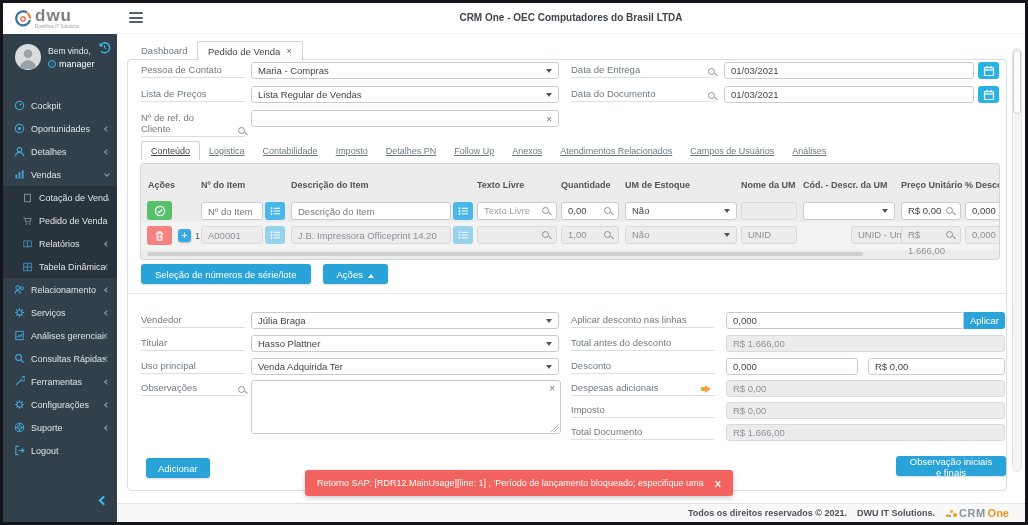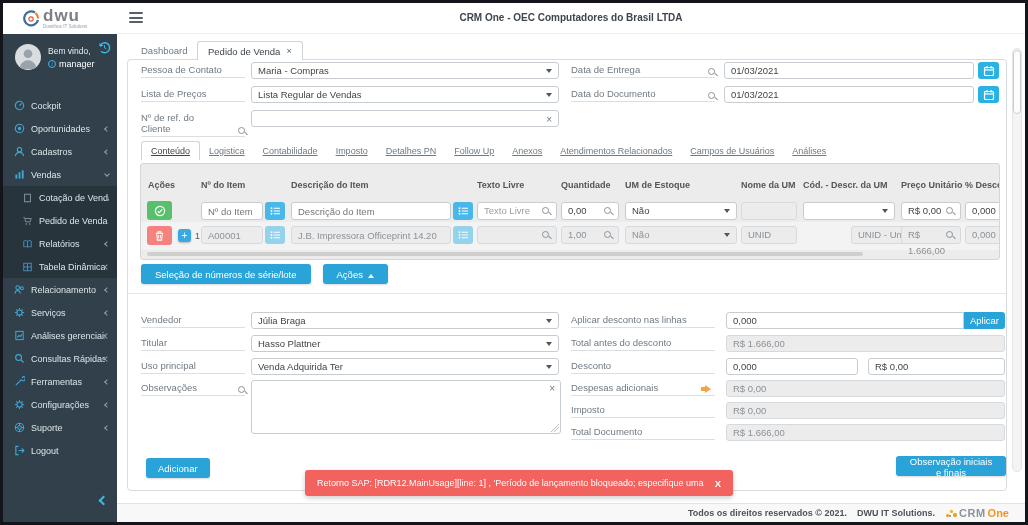--- a/index.html
+++ b/index.html
@@ -1,20 +1,20 @@
 <!DOCTYPE html>
 <html><head>
 <meta charset="utf-8">
 <style>
   * { margin:0; padding:0; box-sizing:border-box; }
   html,body { width:1028px; height:525px; font-family:"Liberation Sans","DejaVu Sans",sans-serif; }
   .app { position:relative; width:1028px; height:525px; border:3px solid #14141b; background:#fff; overflow:hidden; }
 
   
-  .logo-box { position:absolute; left:0; top:0; width:114px; height:31px; background:#fff; display:flex; align-items:center; padding-left:18px; z-index:5; }
+  .logo-box { position:absolute; left:0; top:0; width:114px; height:31px; background:#fff; display:flex; align-items:center; padding-left:10px; z-index:5; }
   .logo-text { display:flex; flex-direction:column; line-height:1; margin-left:2px; }
   .logo-brand { font-size:17px; font-weight:bold; color:#7c7f83; letter-spacing:1px; }
   .logo-tag { font-size:4.6px; color:#9aa0a6; margin-top:1px; }
   .topbar { position:absolute; left:114px; top:0; right:0; height:31px; background:#fff; border-bottom:1px solid #f0f0f0; }
   .hamburger { position:absolute; left:12px; top:9px; width:14px; height:12px; cursor:pointer; }
   .hamburger i { display:block; height:2px; background:#55606a; margin-bottom:2.5px; border-radius:1px; }
   .app-title { position:absolute; left:0; right:0; top:9px; text-align:center; font-size:10px; font-weight:bold; color:#3e454c; }
 
   
   .sidebar { position:absolute; left:0; top:31px; width:114px; bottom:0; background:#31404a; z-index:4; }
@@ -180,21 +180,21 @@
             <circle cx="6" cy="6" r="1.8" fill="#41a7d6"></circle>
           </svg>
         <span class="nav-label">Oportunidades</span>
           <span class="chev"></span>
       </div>
       <div class="nav-item">
         <svg width="11" height="11" viewBox="0 0 12 12">
             <circle cx="6" cy="4" r="2.4" fill="none" stroke="#41a7d6" stroke-width="1.2"></circle>
             <path d="M1.5 11c.6-3 2.8-4 4.5-4s3.9 1 4.5 4" fill="none" stroke="#41a7d6" stroke-width="1.2"></path>
           </svg>
-        <span class="nav-label">Cadastros</span>
+        <span class="nav-label">Detalhes</span>
           <span class="chev"></span>
       </div>
       <div class="nav-item">
         <svg width="11" height="11" viewBox="0 0 12 12">
             <rect x="1.5" y="6" width="2" height="4.5" fill="#41a7d6"></rect>
             <rect x="5" y="3.5" width="2" height="7" fill="#41a7d6"></rect>
             <rect x="8.5" y="1.5" width="2" height="9" fill="#41a7d6"></rect>
           </svg>
         <span class="nav-label">Vendas</span>
           <span class="chev down"></span>

